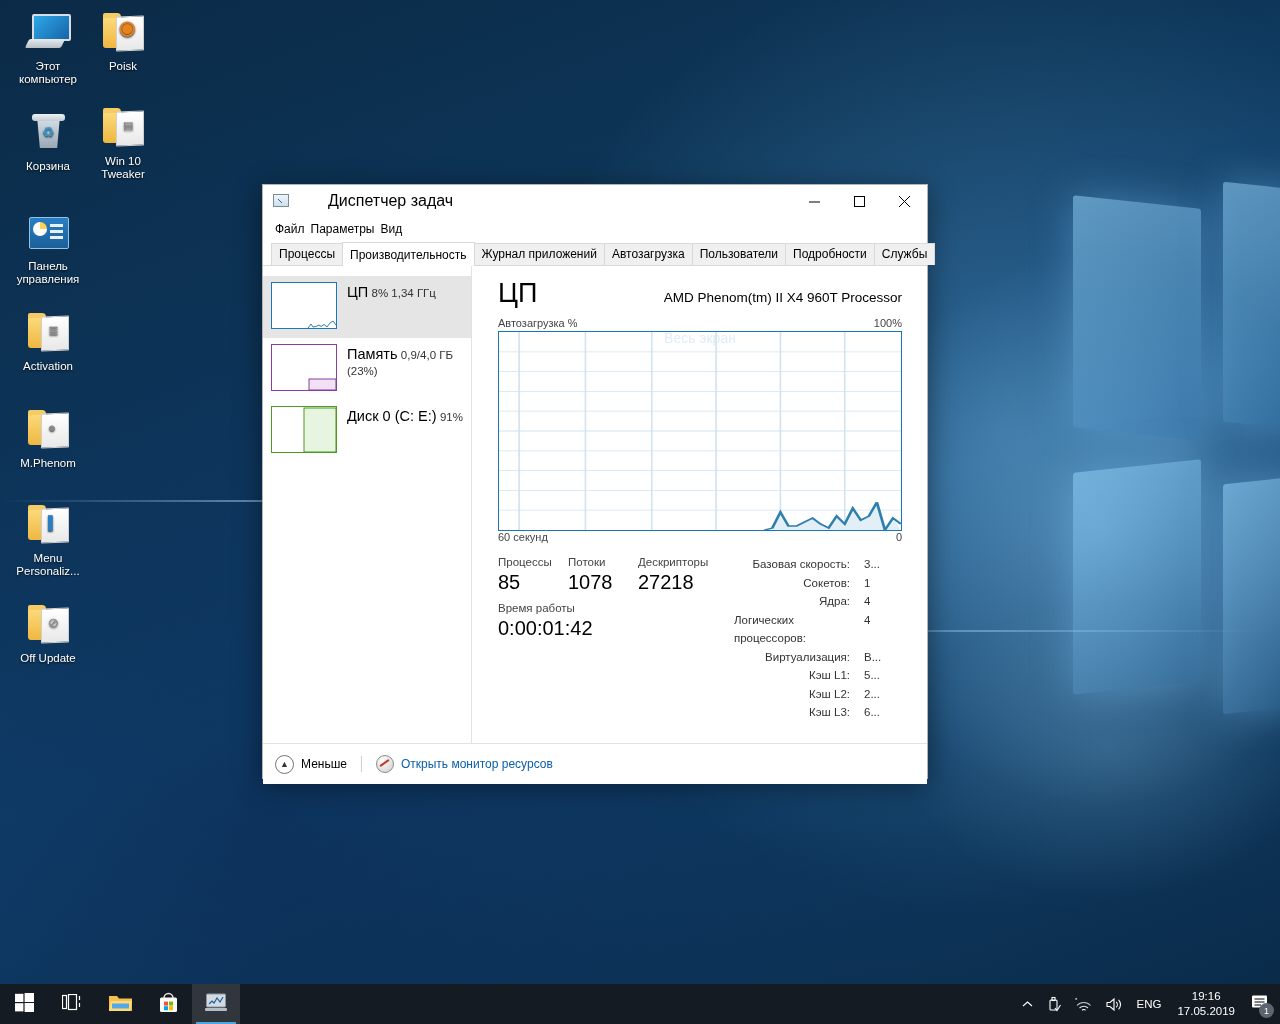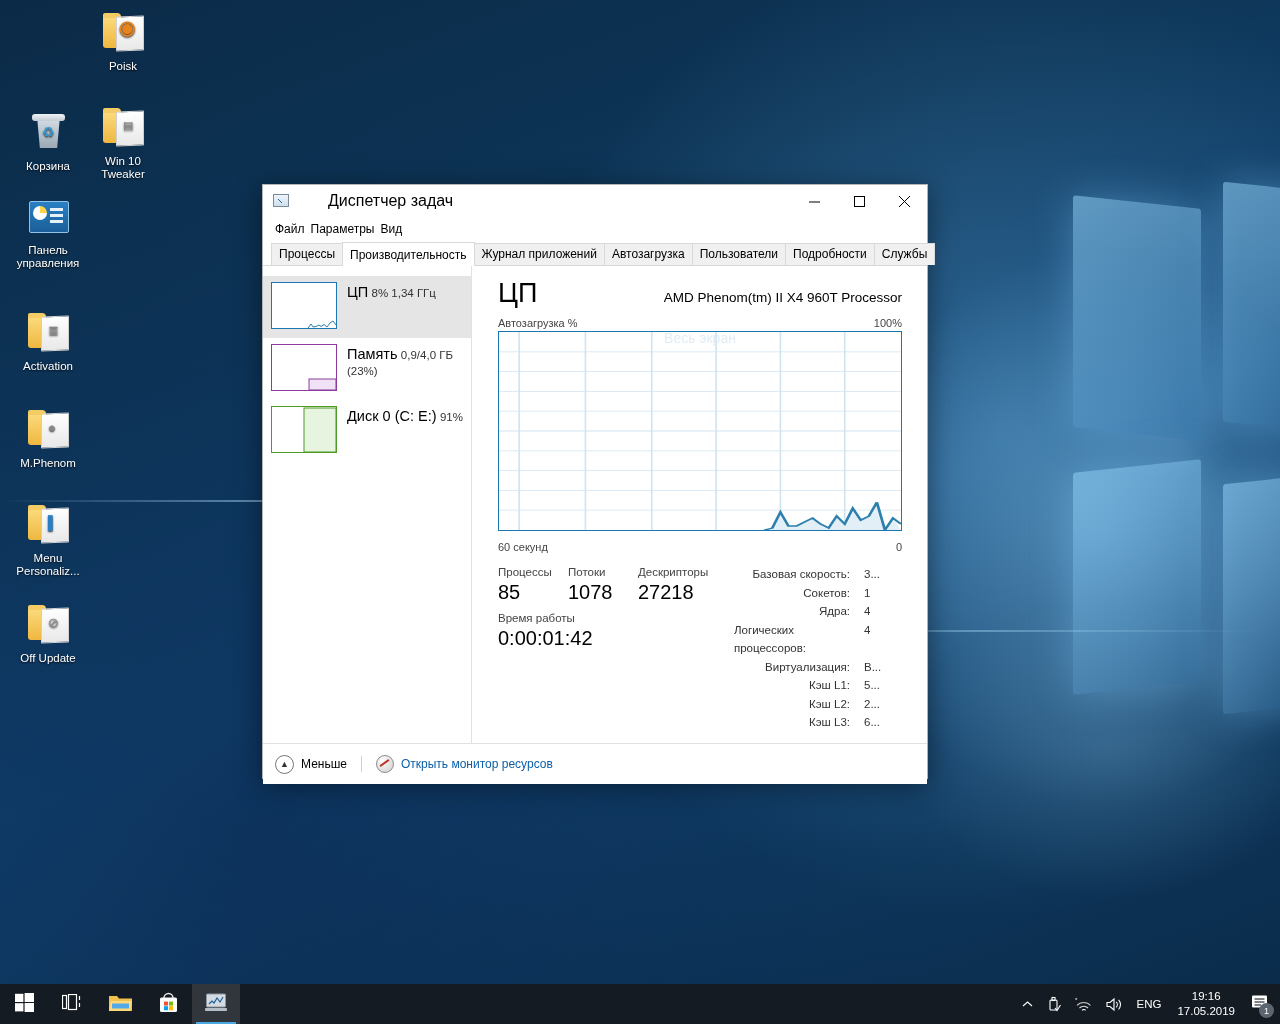--- a/index.html
+++ b/index.html
@@ -245,21 +245,21 @@
   .tm-graph .watermark {
     position: absolute;
     top: -2px; left: 0; right: 0;
     text-align: center;
     font-size: 14px;
     color: rgba(120,170,205,0.22);
   }
   .tm-graph svg { position: absolute; inset: 0; width: 100%; height: 100%; }
   .tm-graph-axis {
     display: flex; justify-content: space-between;
-    font-size: 11px; color: #444; margin-top: 10px;
+    font-size: 11px; color: #444; margin-top: 0;
   }
   .tm-stats {
     display: flex;
     margin-top: 12px;
   }
   .tm-stats-left { width: 228px; }
   .tm-stat-row { display: flex; margin-bottom: 7px; }
   .tm-stat { }
   .tm-stat-label { font-size: 11.5px; color: #444; line-height: 15px; }
   .tm-stat-value { font-size: 20px; color: #000; line-height: 24px; }
@@ -354,31 +354,38 @@
 
   <div class="wp-glow" style="left:840px; top:250px; width:520px; height:560px;"></div>
   <div class="wp-pane" style="left:1073px; top:202px; width:128px; height:232px; transform: skewY(6deg);"></div>
   <div class="wp-pane" style="left:1223px; top:188px; width:120px; height:240px; transform: skewY(6deg);"></div>
   <div class="wp-pane" style="left:1073px; top:466px; width:128px; height:222px; transform: skewY(-6deg);"></div>
   <div class="wp-pane" style="left:1223px; top:478px; width:120px; height:230px; transform: skewY(-6deg);"></div>
   <div class="wp-streak" style="left:0px; top:500px; width:700px;"></div>
   <div class="wp-streak" style="left:700px; top:630px; width:560px; opacity:0.6;"></div>
   <div class="wp-glow" style="left:900px; top:600px; width:420px; height:300px; opacity:0.5;"></div>
 
+  <div class="dicon" style="left:4px; top:8px;">
+    <span class="glyph">
+      <span class="pc-screen"></span>
+        <span class="pc-stand"></span>
+    </span>
+    <span class="label">Этот<br>компьютер</span>
+  </div>
 
   <div class="dicon" style="left:4px; top:108px;">
     <span class="glyph">
       <span class="bin-body"></span>
         <span class="bin-lid"></span>
         <span class="bin-rec">♻</span>
     </span>
     <span class="label">Корзина</span>
   </div>
 
-  <div class="dicon" style="left:4px; top:192px;">
+  <div class="dicon" style="left:4px; top:208px;">
     <span class="glyph">
       <span class="cp-box"></span>
         <span class="cp-pie"></span>
       <span class="cp-line" style="top:16px;"></span>
       <span class="cp-line" style="top:22px;"></span>
       <span class="cp-line" style="top:28px;"></span>
     </span>
     <span class="label">Панель<br>управления</span>
   </div>
 

